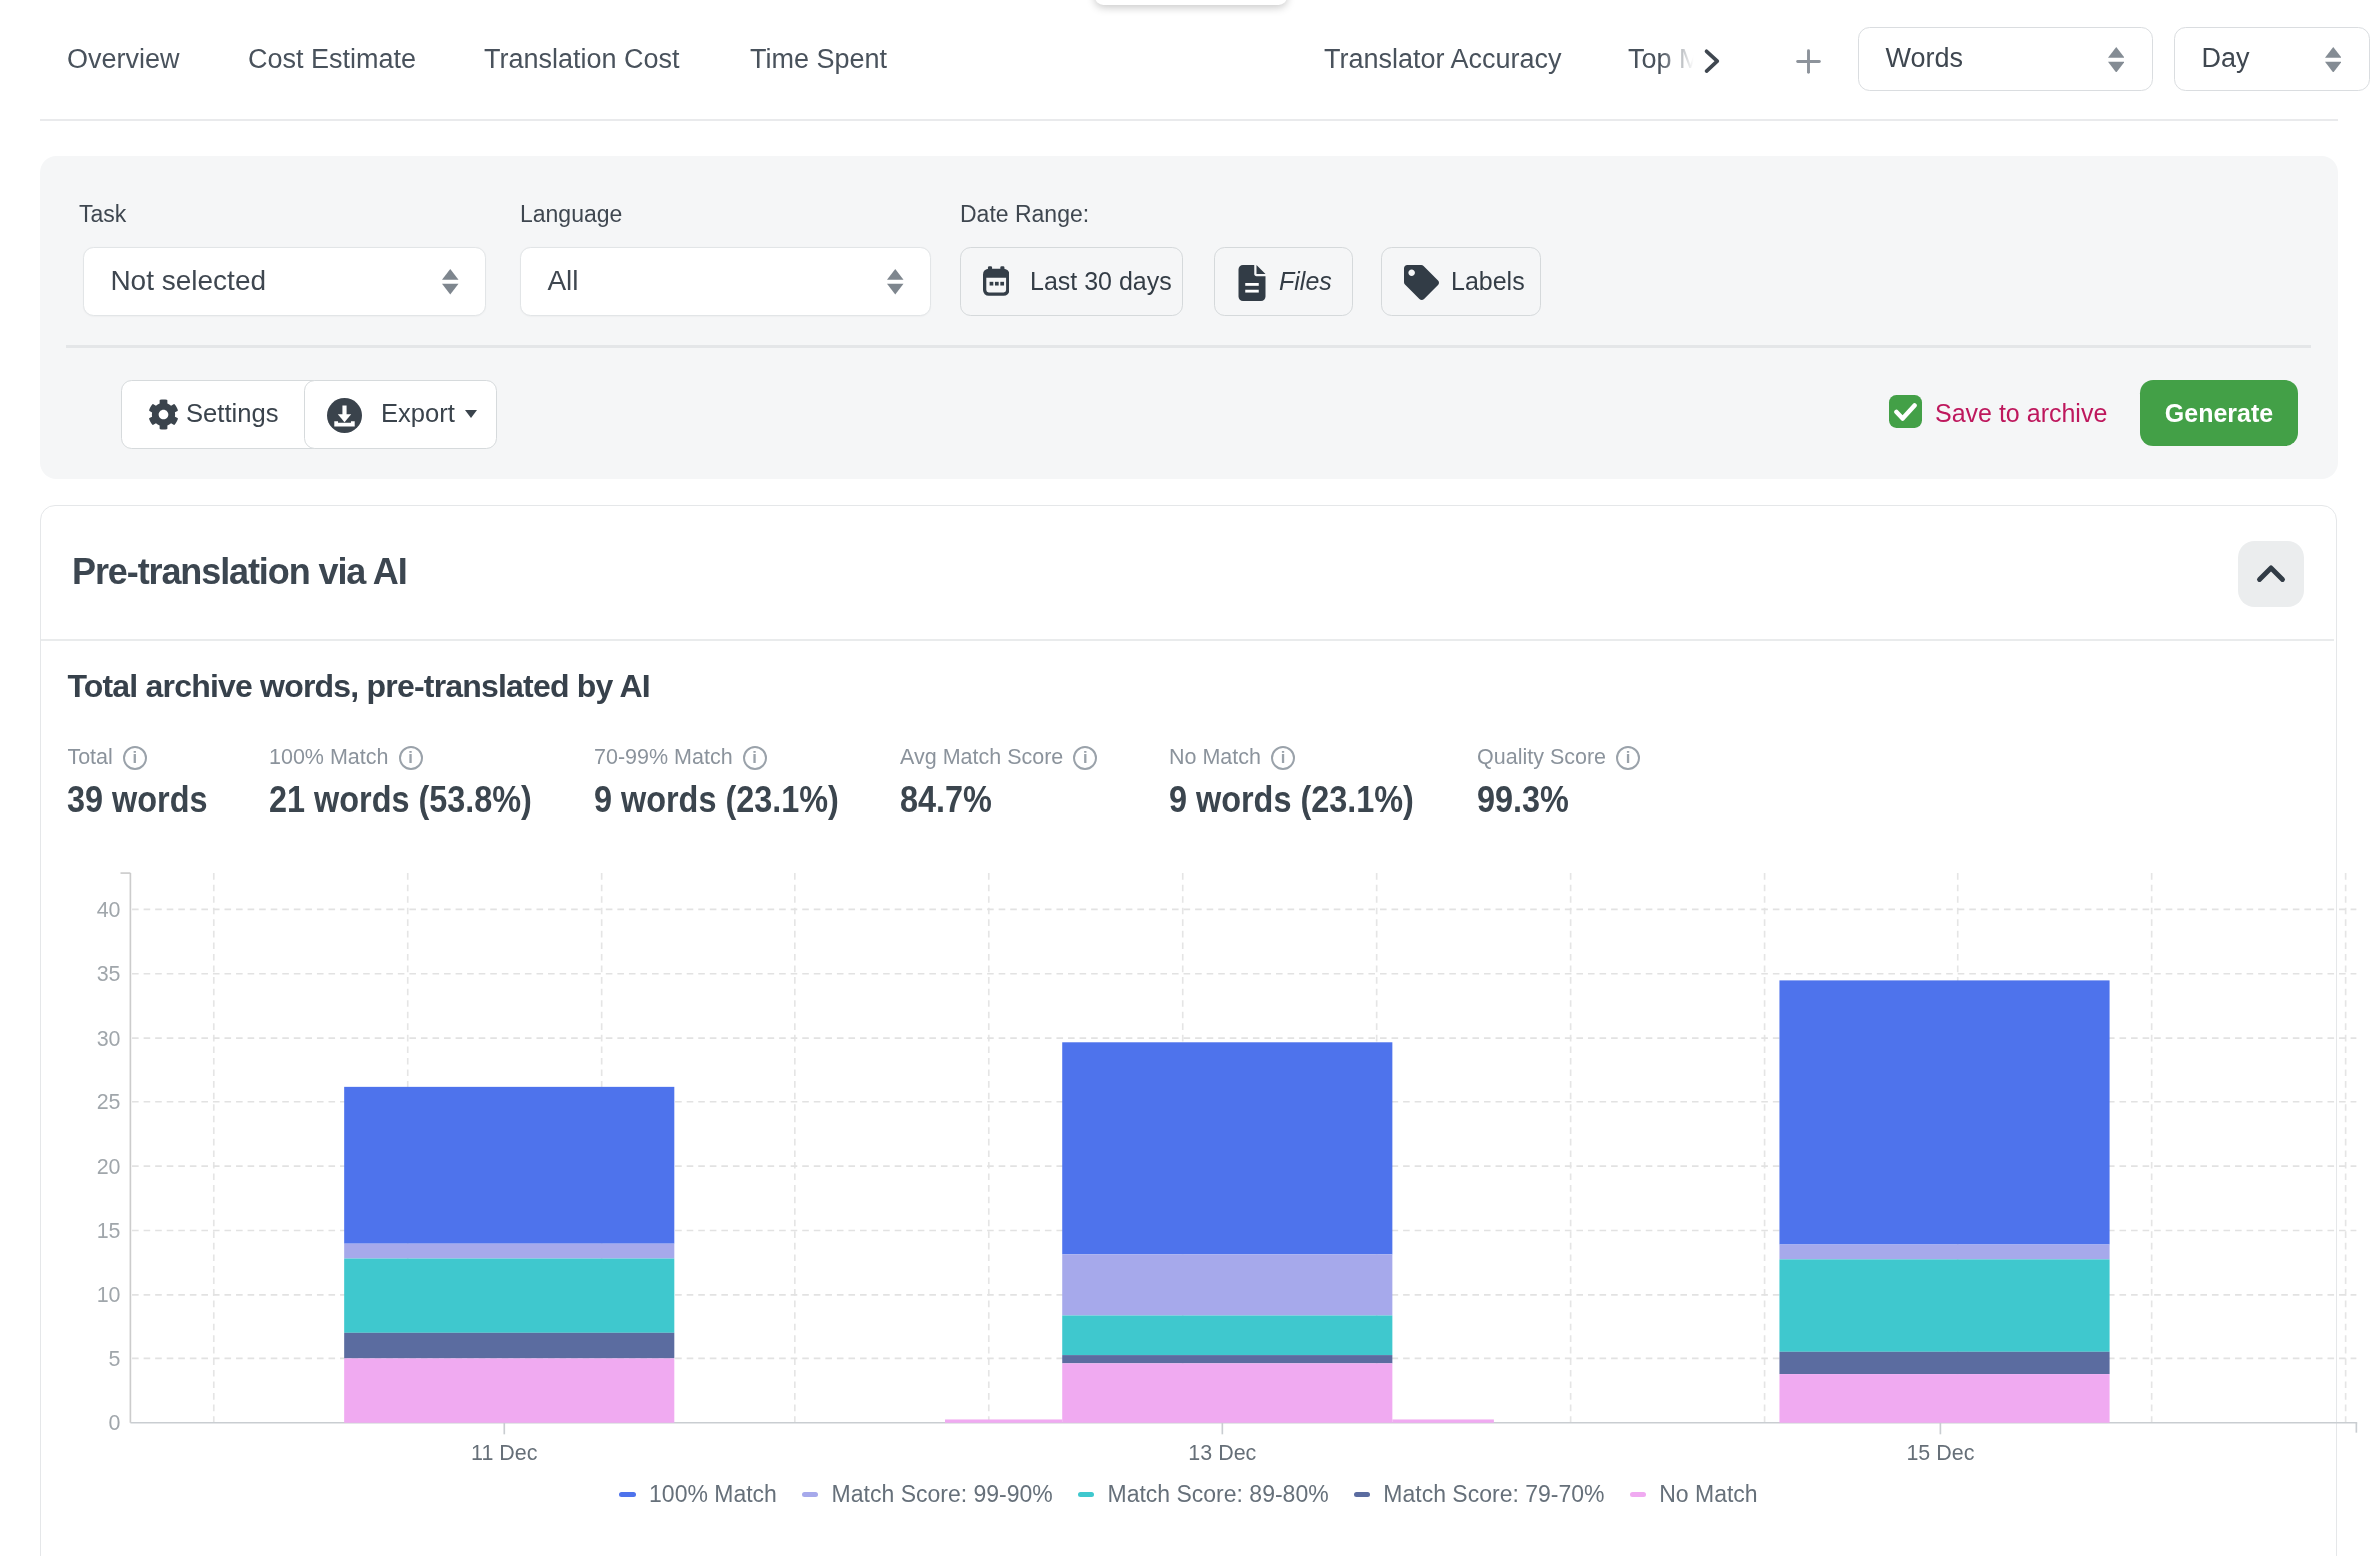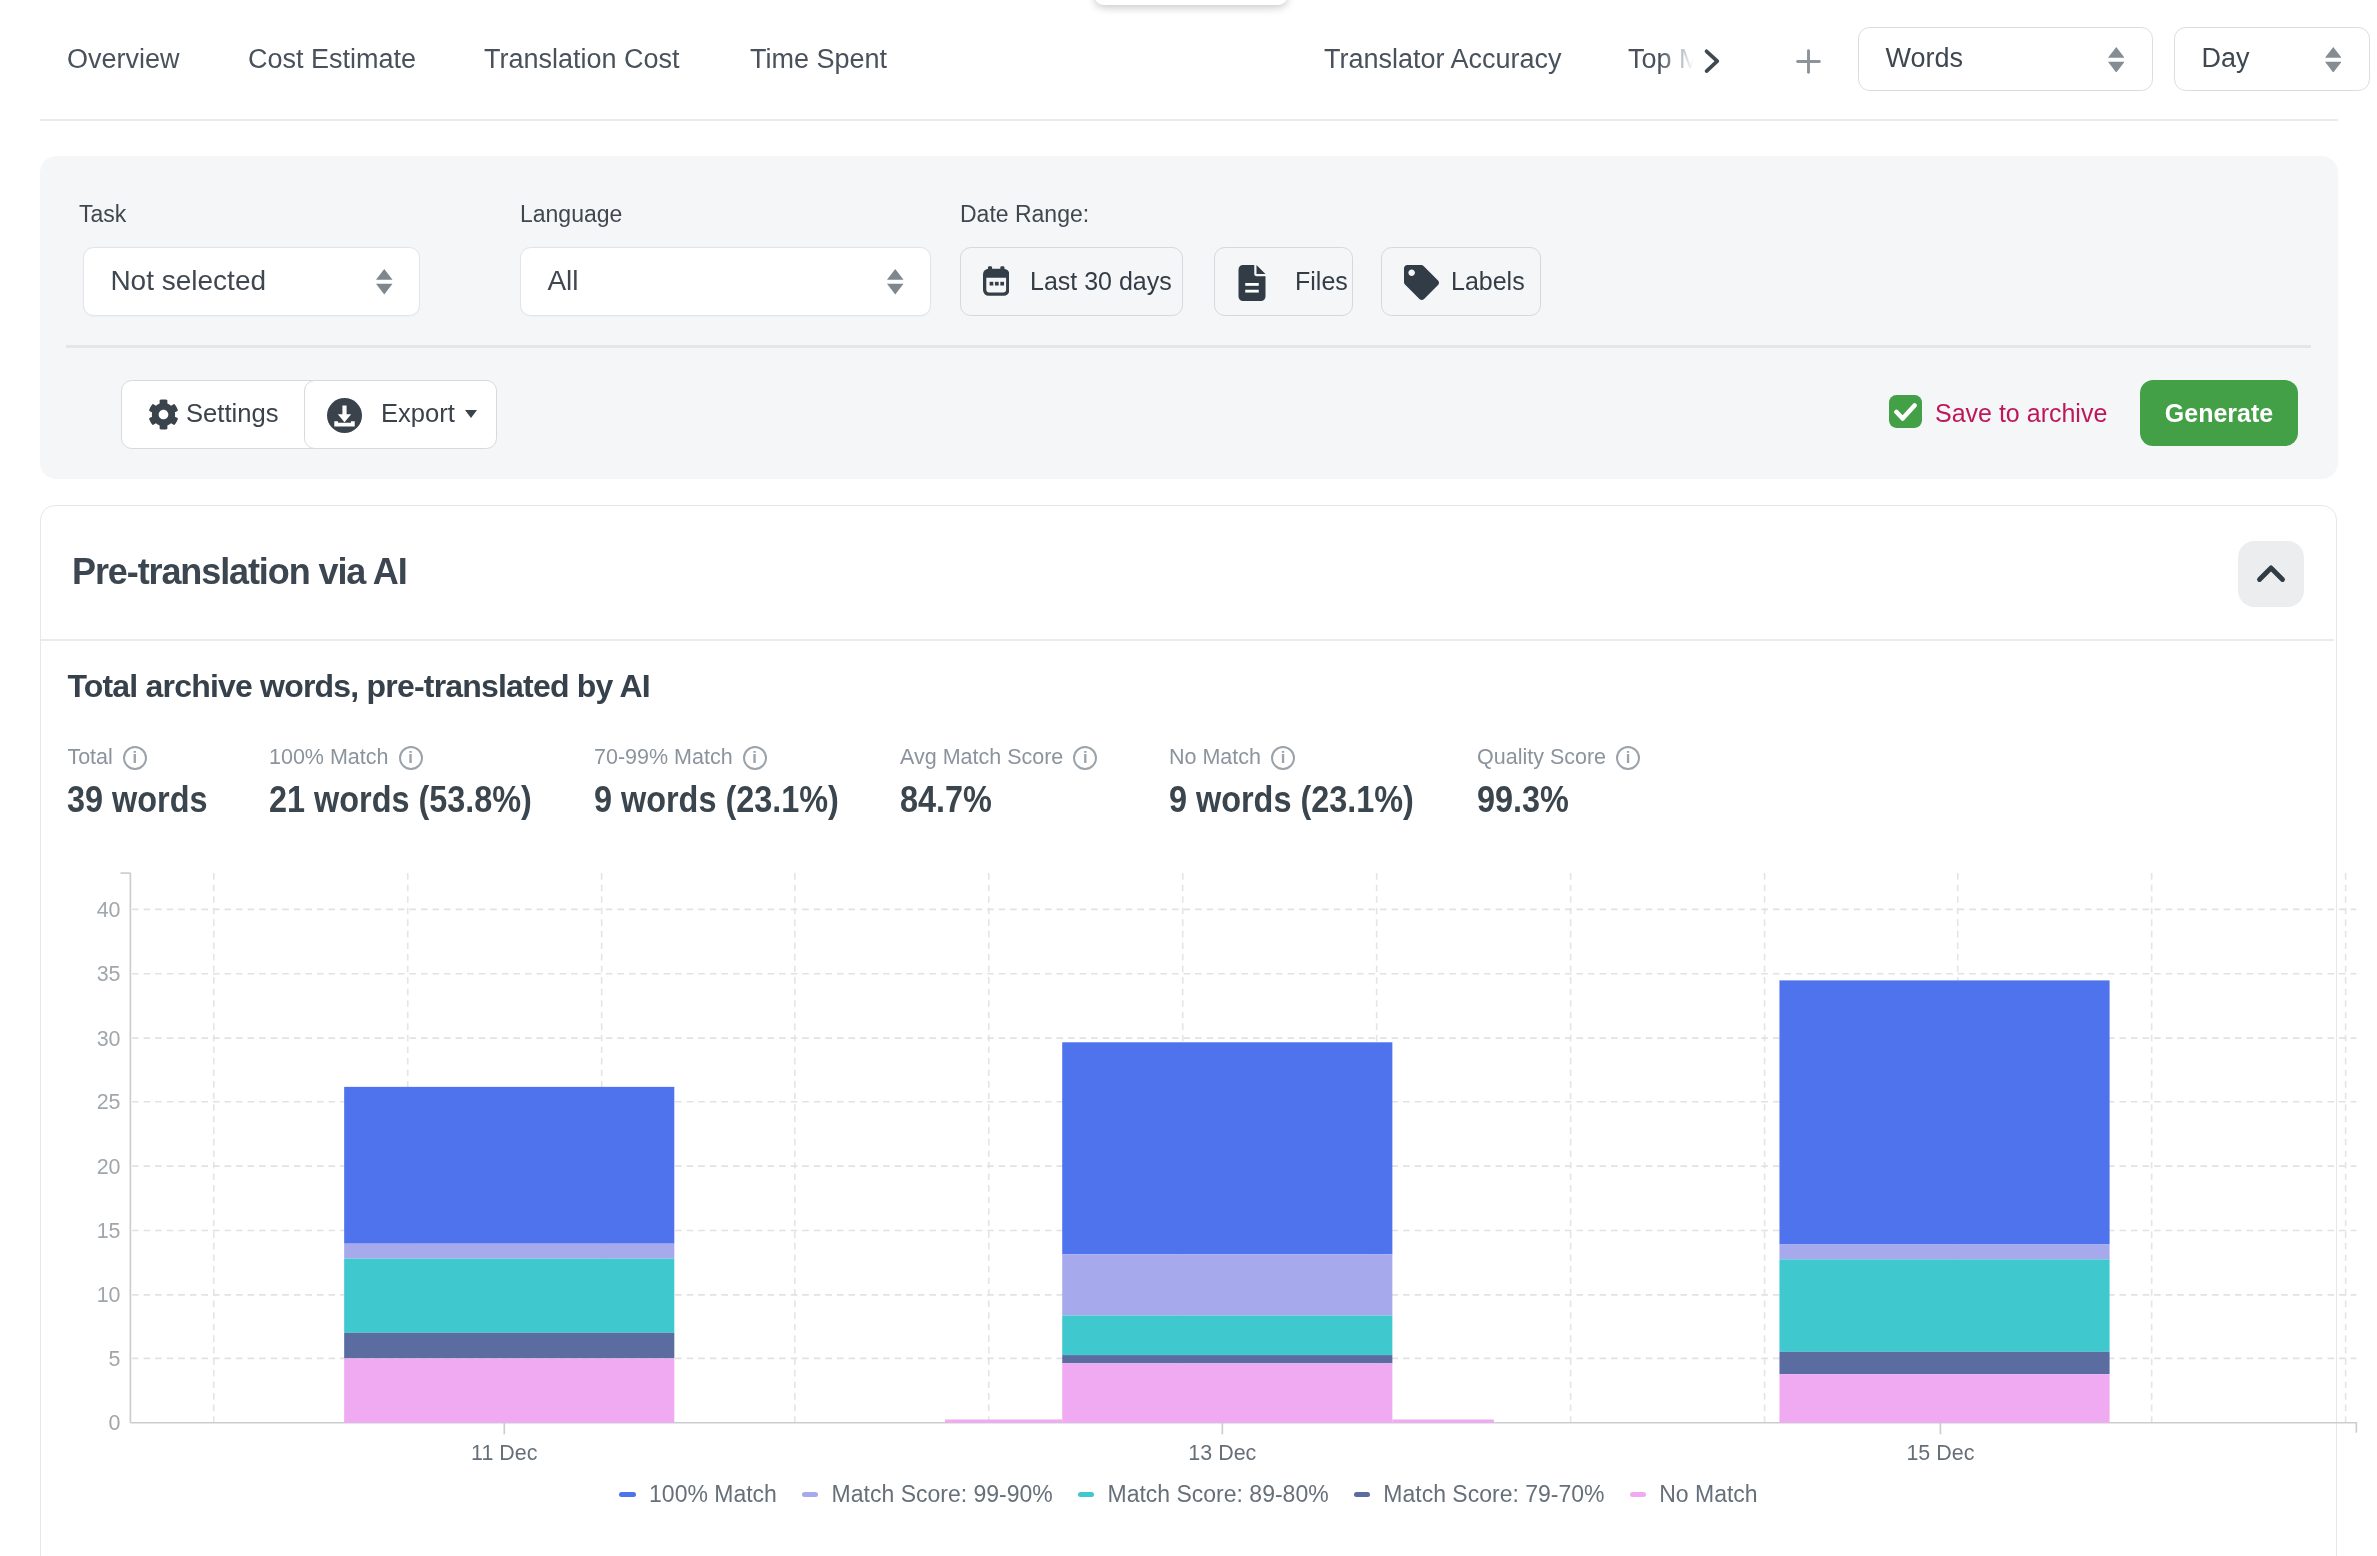--- a/index.html
+++ b/index.html
@@ -96,21 +96,21 @@
     </svg>
   </div>
 </div>
 <div class="hr-top"></div>
 
 <div class="panel">
   <div class="flabel" style="left:39px; top:45px;">Task</div>
   <div class="flabel" style="left:480px; top:45px;">Language</div>
   <div class="flabel" style="left:920px; top:45px;">Date Range:</div>
 
-  <div class="ctl select1" style="left:43px; width:337px;">
+  <div class="ctl select1" style="left:43px; width:403px;">
     <span class="txt" style="left:26.4px;">Not selected</span>
     <svg class="ud abs" style="right:26.4px; top:50%; margin-top:-12.4px;" width="16.5" height="25.6" viewBox="0 0 20 31">
       <polygon points="10,0 20,13 0,13" fill="#7e868e"></polygon>
       <polygon points="10,31 20,18 0,18" fill="#7e868e"></polygon>
     </svg>
   </div>
   <div class="ctl select1" style="left:480px; width:411px;">
     <span class="txt" style="left:26.4px;">All</span>
     <svg class="ud abs" style="right:26.4px; top:50%; margin-top:-12.4px;" width="16.5" height="25.6" viewBox="0 0 20 31">
       <polygon points="10,0 20,13 0,13" fill="#7e868e"></polygon>
@@ -129,21 +129,21 @@
       <rect x="21" y="19" width="4.5" height="4.5" fill="#343e48"></rect>
     </svg>
     <span class="btxt" style="left:69px;">Last 30 days</span>
   </div>
   <div class="ctl btn1" style="left:1174px; width:139px;">
     <svg class="abs" style="left:23px; top:16.5px;" width="28" height="36" viewBox="0 0 384 512">
       <path fill="#323c46" d="M64 0C28.7 0 0 28.7 0 64V448c0 35.3 28.7 64 64 64H320c35.3 0 64-28.7 64-64V160H256c-17.7 0-32-14.3-32-32V0H64zM256 0V128H384L256 0z"></path>
       <rect x="96" y="256" width="192" height="40" fill="#fff"></rect>
       <rect x="96" y="352" width="192" height="40" fill="#fff"></rect>
     </svg>
-    <span class="btxt" style="left:80px;">Files</span>
+    <span class="btxt" style="left:64px;font-style:italic;">Files</span>
   </div>
   <div class="ctl btn1" style="left:1341px; width:160px;">
     <svg class="abs" style="left:21.5px; top:17.3px;" width="35" height="35" viewBox="0 0 512 512">
       <path fill="#323c46" d="M0 252.118V48C0 21.49 21.49 0 48 0h204.118a48 48 0 0 1 33.941 14.059l211.882 211.882c18.745 18.745 18.745 49.137 0 67.882L293.823 497.941c-18.745 18.745-49.137 18.745-67.882 0L14.059 286.059A48 48 0 0 1 0 252.118zM112 64c-26.51 0-48 21.49-48 48s21.49 48 48 48 48-21.49 48-48-21.49-48-48-48z"></path>
     </svg>
     <span class="btxt" style="left:69px;">Labels</span>
   </div>
 
   <div class="panel-hr"></div>
 

